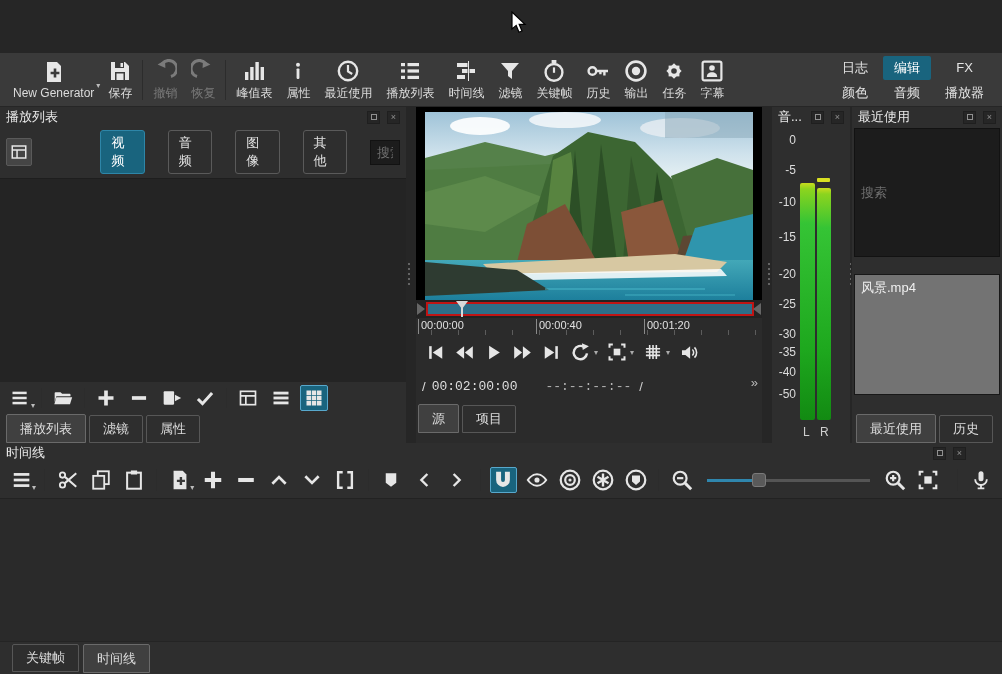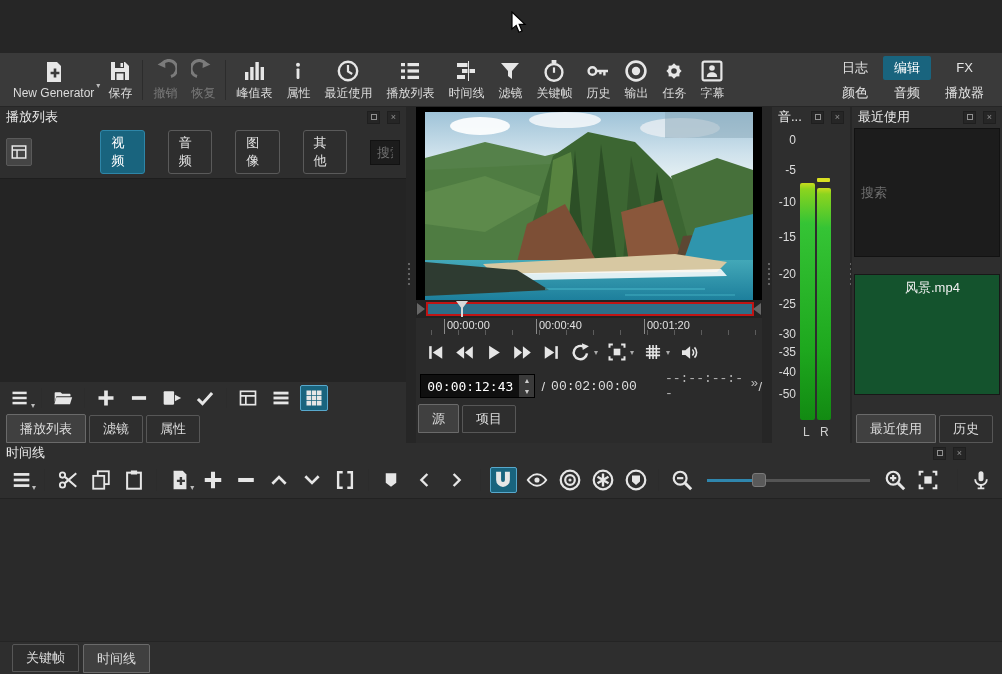--- a/index.html
+++ b/index.html
@@ -112,21 +112,21 @@
   #meter { left:772px; top:107px; width:78px; height:336px; }
   .tick { position:absolute; left:0; width:24px; text-align:right; font-size:12px; color:#dcdcdc; }
   .mbar { position:absolute; width:15px; border-radius:2px;
     background:linear-gradient(180deg,#c8dc1e 0,#8cd41e 6px,#35c435 40px,#1ea81e 70%,#128a12 100%); }
   .mpeak { position:absolute; width:13px; height:4px; background:#d8e022; border-radius:1px; }
   .mlab { position:absolute; bottom:4px; font-size:12px; color:#cfcfcf; }
 
   
   #recent { left:852px; top:107px; width:150px; height:336px; display:flex; flex-direction:column; }
   .rc-search { margin:1px 2px; }
-  .rc-list { flex:1; background:#14532d; border:1px solid #181818; margin:16px 2px; font-size:13px;padding-left:44px; }
+  .rc-list { flex:1; background:#737373; border:1px solid #181818; margin:16px 2px; font-size:13px; }
   .rc-item { padding:4px 6px; color:#f0f0f0; }
   .rc-tabs { padding:3px 4px 0 4px; }
 
   
   #tl { left:0; top:443px; width:1002px; height:198px; }
   .tl-tools { height:34px; display:flex; align-items:center; gap:6px; padding:0 8px; }
   .tl-track { position:absolute; left:0; top:55px; right:0; bottom:0; background:#2a2a2a; border-top:1px solid #222; }
   .slider { width:168px; height:16px; position:relative; margin:0 6px; }
   .slider .trk { position:absolute; left:0; right:0; top:7px; height:3px; background:#555; }
   .slider .fill { position:absolute; left:0; top:7px; height:3px; width:32%; background:#2f86ad; }
@@ -620,21 +620,21 @@
     <div class="scrub">
       <div class="trim l"></div>
       <div class="scrubbar"></div>
       <div class="playhead">
           <span class="tri"></span>
           <span class="stem"></span>
         </div>
       <div class="trim r"></div>
     </div>
     <div class="ruler">
-      <span class="rlab" style="left:28px">00:00:00</span>
+      <span class="rlab" style="left:2px">00:00:00</span>
       <span class="rlab" style="left:120px">00:00:40</span>
       <span class="rlab" style="left:228px">00:01:20</span>
       <div class="rticks"></div>
     </div>
     <div class="transport">
       <div class="pbtn">
           <svg class="ic" width="19" height="19">
             <use href="#i-skipstart"></use>
           </svg>
         </div>
@@ -676,27 +676,20 @@
           </svg>
           <span class="caret">▾</span>
         </div>
       <div class="pbtn">
           <svg class="ic" width="21" height="19">
             <use href="#i-vol"></use>
           </svg>
         </div>
     </div>
     <div class="timerow">
-      <div class="spin">
-        <span class="val">00:00:12:43</span>
-        <span class="arrows">
-          <span>▲</span>
-          <span>▼</span>
-        </span>
-      </div>
       <span style="margin:0 6px">/</span>
       <span class="tm">00:02:00:00</span>
       <span class="tm" style="margin-left:28px;color:#b5b5b5">--:--:--:--</span>
       <span style="margin-left:8px;color:#cfcfcf">/</span>
     </div>
     <span class="chev2">»</span>
     <div class="tabrow ptabs">
       <span class="tab sel">源</span>
       <span class="tab">项目</span>
     </div>

